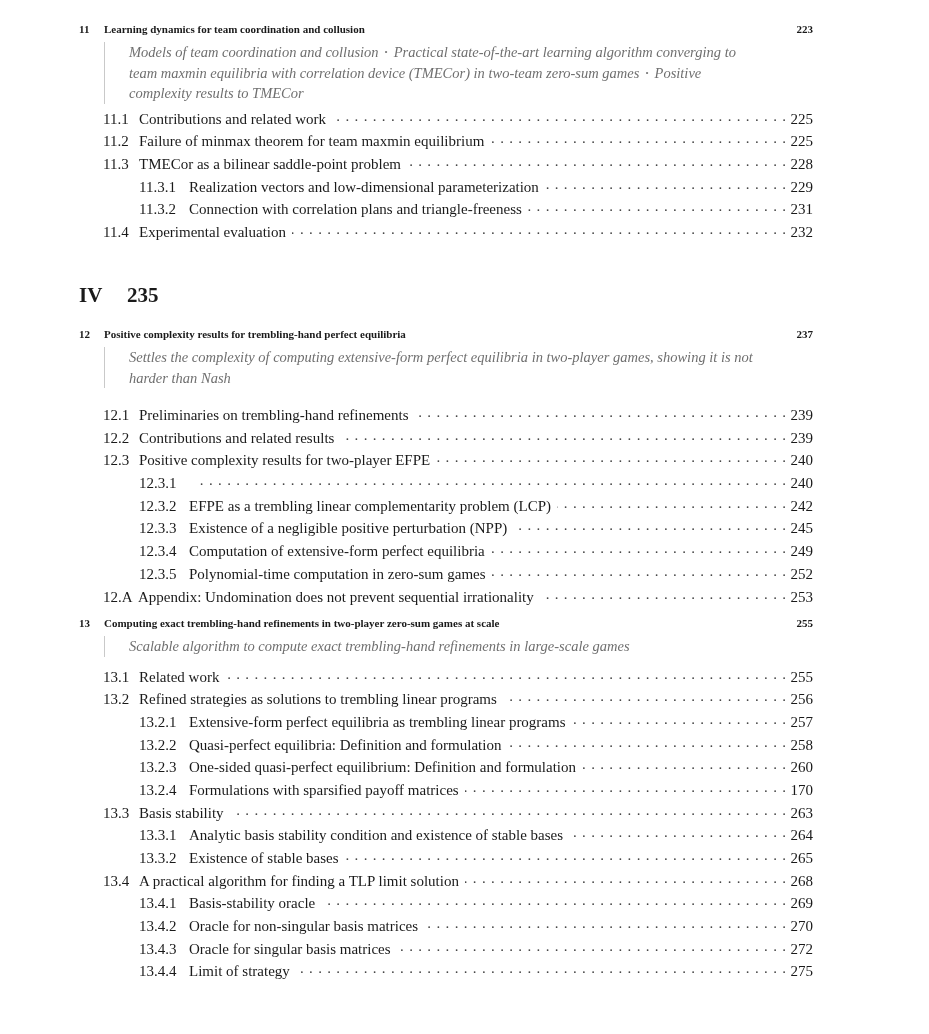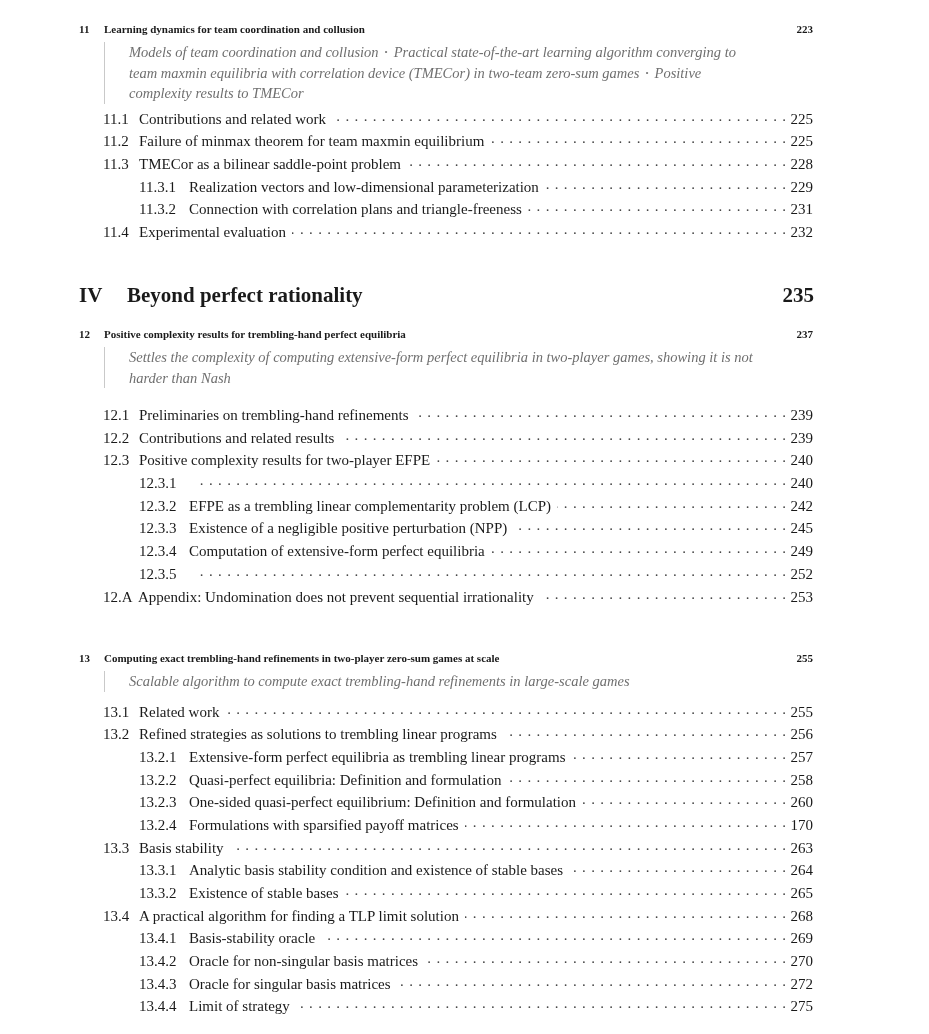--- a/index.html
+++ b/index.html
@@ -169,21 +169,20 @@
           <span class="enum">11.4</span>
           <span class="label">Experimental evaluation</span>
           <span class="dots"></span>
           <span class="pnum">232</span>
         </div>
     </div>
   </div>
 
   <div class="part">
     <span class="num">IV</span>
-    <span class="title">Beyond perfect rationality</span>
     <span class="page-num">235</span>
   </div>
 
   <div class="chapter" style="top:324px;">
     <div class="chapter-head">
       <span class="num">12</span>
       <span class="title">Positive complexity results for trembling-hand perfect equilibria</span>
       <span class="page-num">237</span>
     </div>
     <div class="abstract"><span>Settles the complexity of computing extensive-form perfect equilibria in two-player games, showing it is not harder than Nash</span></div>
@@ -224,33 +223,34 @@
           <span class="pnum">245</span>
         </div>
       <div class="entry l2">
           <span class="enum">12.3.4</span>
           <span class="label">Computation of extensive-form perfect equilibria</span>
           <span class="dots"></span>
           <span class="pnum">249</span>
         </div>
       <div class="entry l2">
           <span class="enum">12.3.5</span>
+          <span class="label">Polynomial-time computation in zero-sum games</span>
           <span class="dots"></span>
           <span class="pnum">252</span>
         </div>
       <div class="entry l1">
           <span class="enum wide">12.A</span>
           <span class="label">Appendix: Undomination does not prevent sequential irrationality</span>
           <span class="dots"></span>
           <span class="pnum">253</span>
         </div>
     </div>
   </div>
 
-  <div class="chapter" style="top:613px;margin-top:35px;">
+  <div class="chapter" style="top:613px;">
     <div class="chapter-head">
       <span class="num">13</span>
       <span class="title">Computing exact trembling-hand refinements in two-player zero-sum games at scale</span>
       <span class="page-num">255</span>
     </div>
     <div class="abstract"><span>Scalable algorithm to compute exact trembling-hand refinements in large-scale games</span></div>
     <div class="entries" style="margin-top:9px;">
       <div class="entry l1">
           <span class="enum">13.1</span>
           <span class="label">Related work</span>

